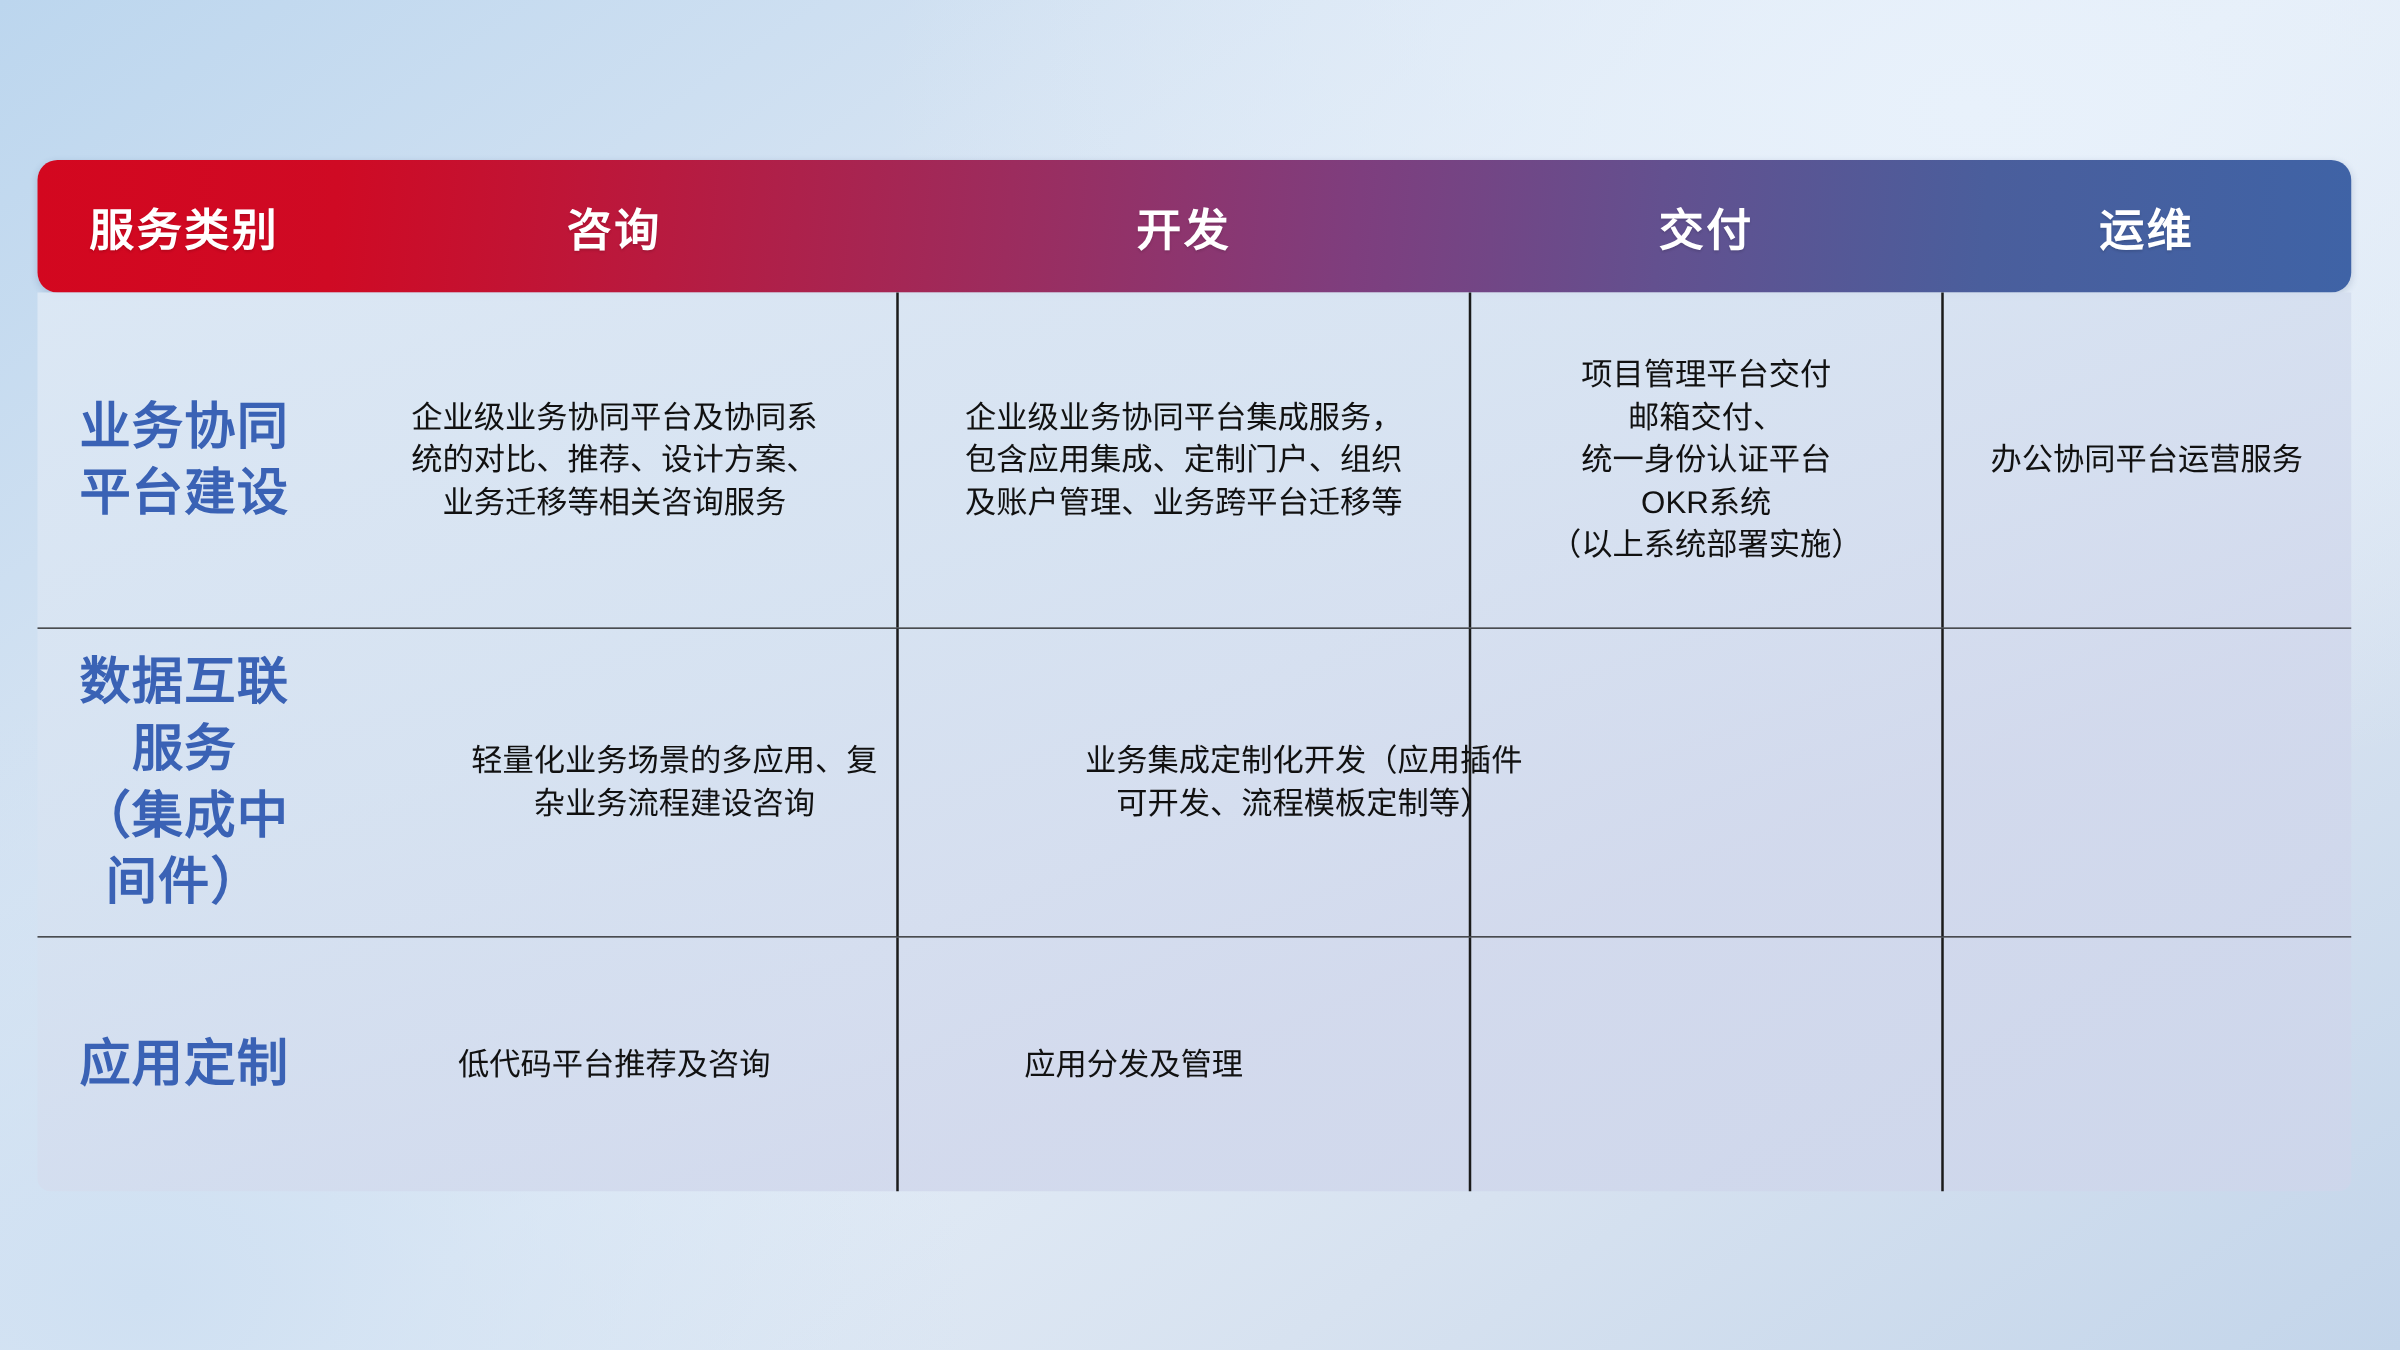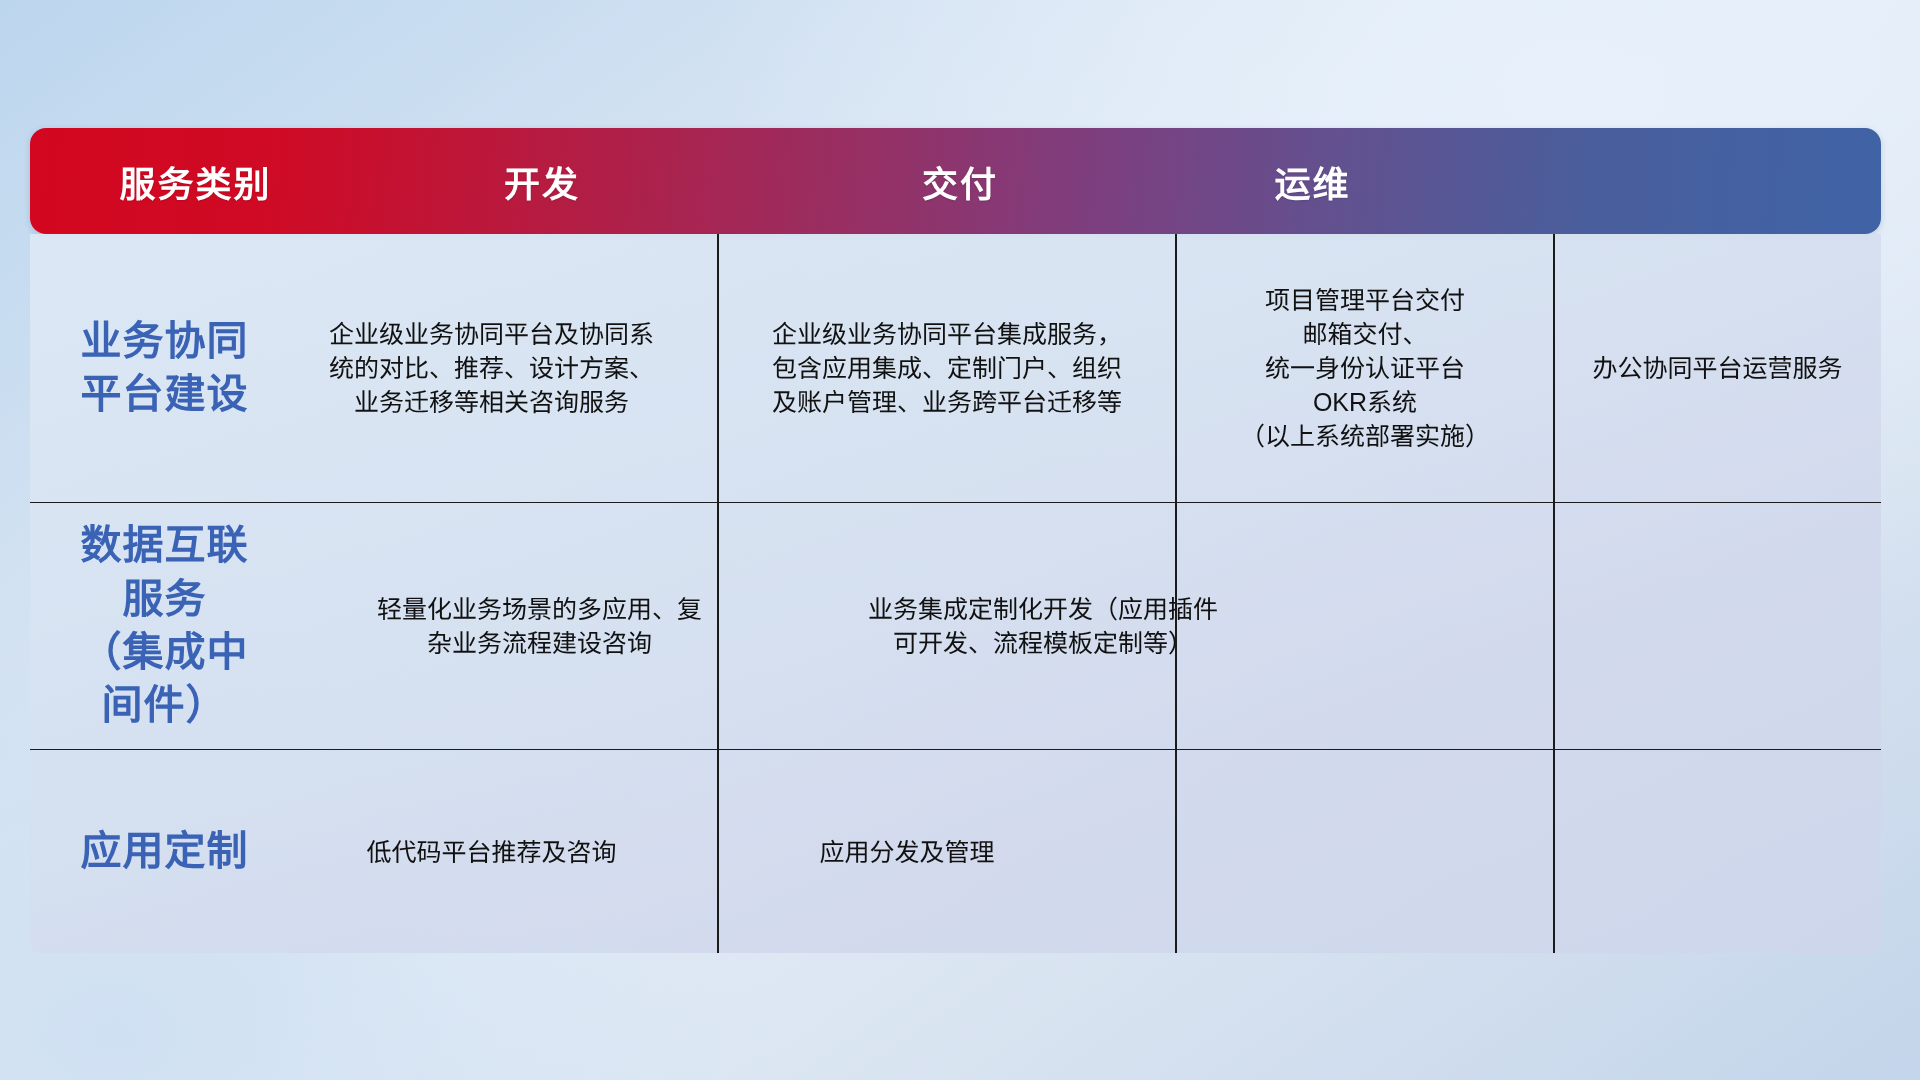--- a/index.html
+++ b/index.html
@@ -99,21 +99,21 @@
   }
   .tcell.cat {
     color: #3a62b5;
     font-weight: 700;
     font-size: 41px;
     line-height: 1.3;
     letter-spacing: 1px;
   }
 
   
-  .c0 { width: 235px;  flex: 0 0 235px; padding-left: 48px; }
+  .c0 { width: 235px;  flex: 0 0 235px; }
   .c1 { width: 453px;  flex: 0 0 453px; }
   .c2 { width: 458px;  flex: 0 0 458px; }
   .c3 { width: 378px;  flex: 0 0 378px; }
   .c4 { width: 327px;  flex: 0 0 327px; }
 
   
   .vrule {
     position: absolute;
     top: 0;
     bottom: 0;
@@ -131,20 +131,21 @@
 </style>
 </head>
 <body>
 
 <div class="slide">
 
   <div class="svc-table">
 
     <div class="thead">
       <div class="th c0">服务类别</div>
+      <div class="th c1">咨询</div>
       <div class="th c2">开发</div>
       <div class="th c3">交付</div>
       <div class="th c4">运维</div>
     </div>
 
     <div class="tbody">
 
       <div class="trow first r1">
         <div class="vrule vr1"></div>
         <div class="vrule vr2"></div>

